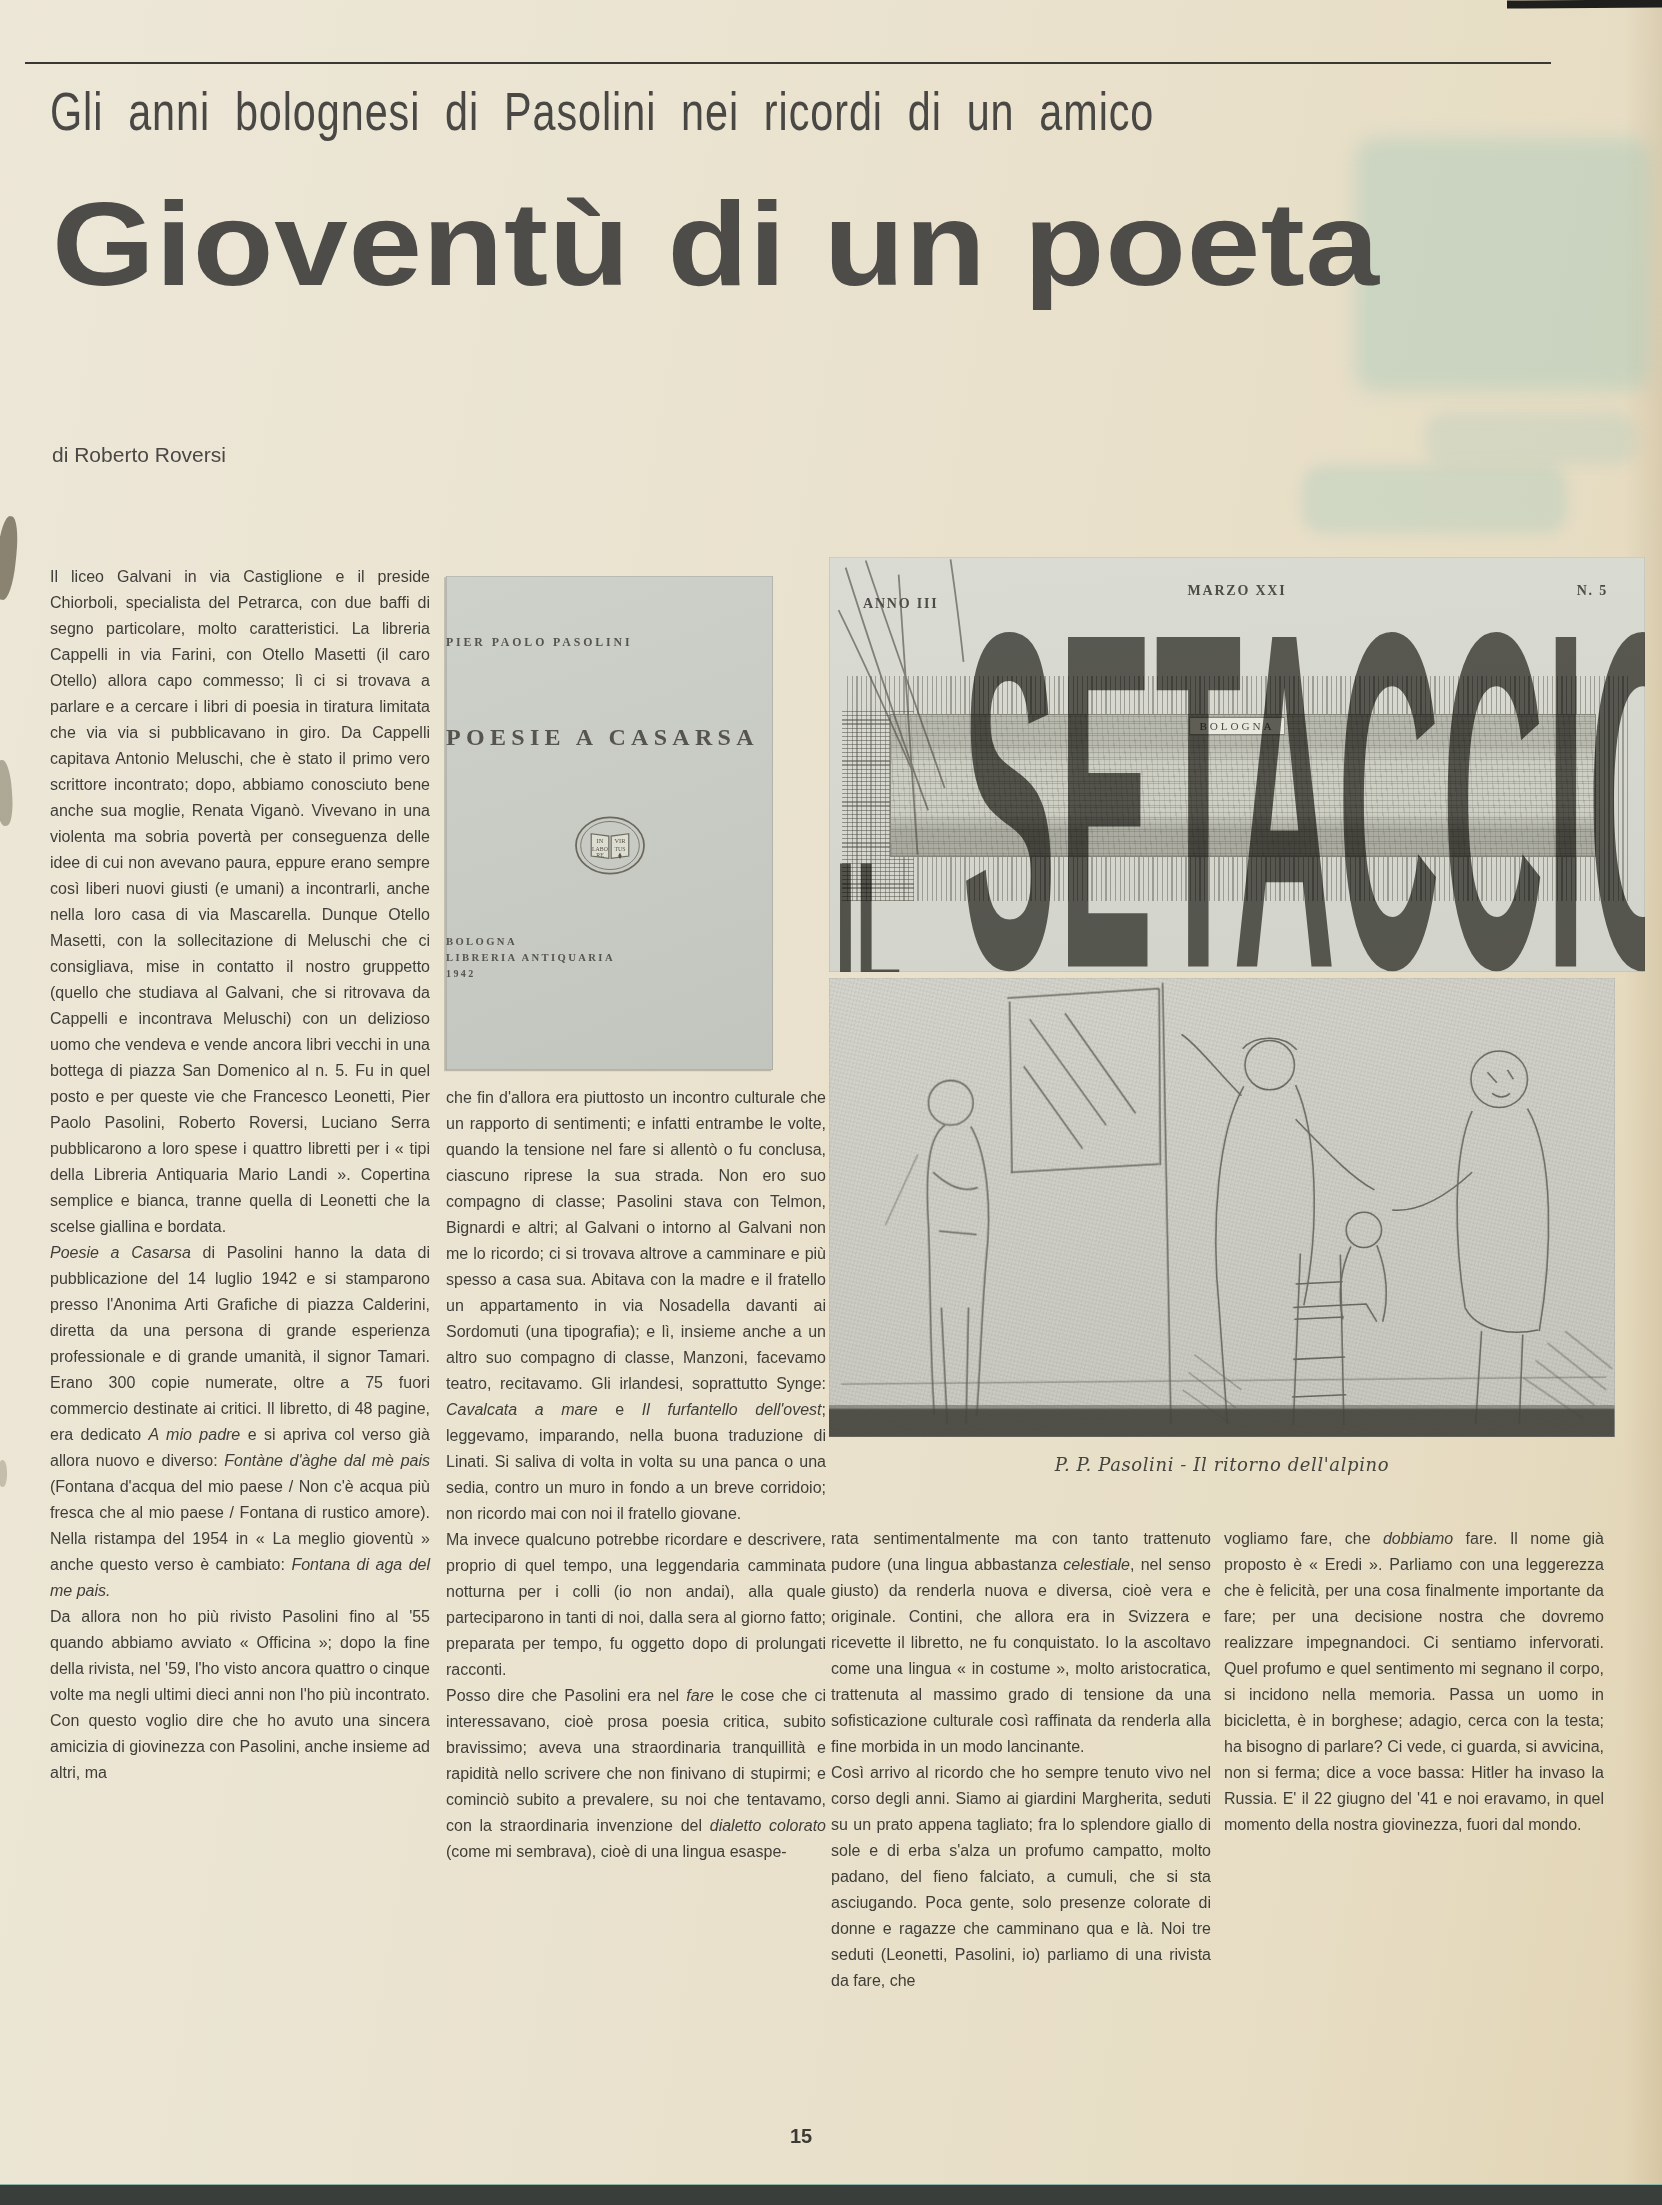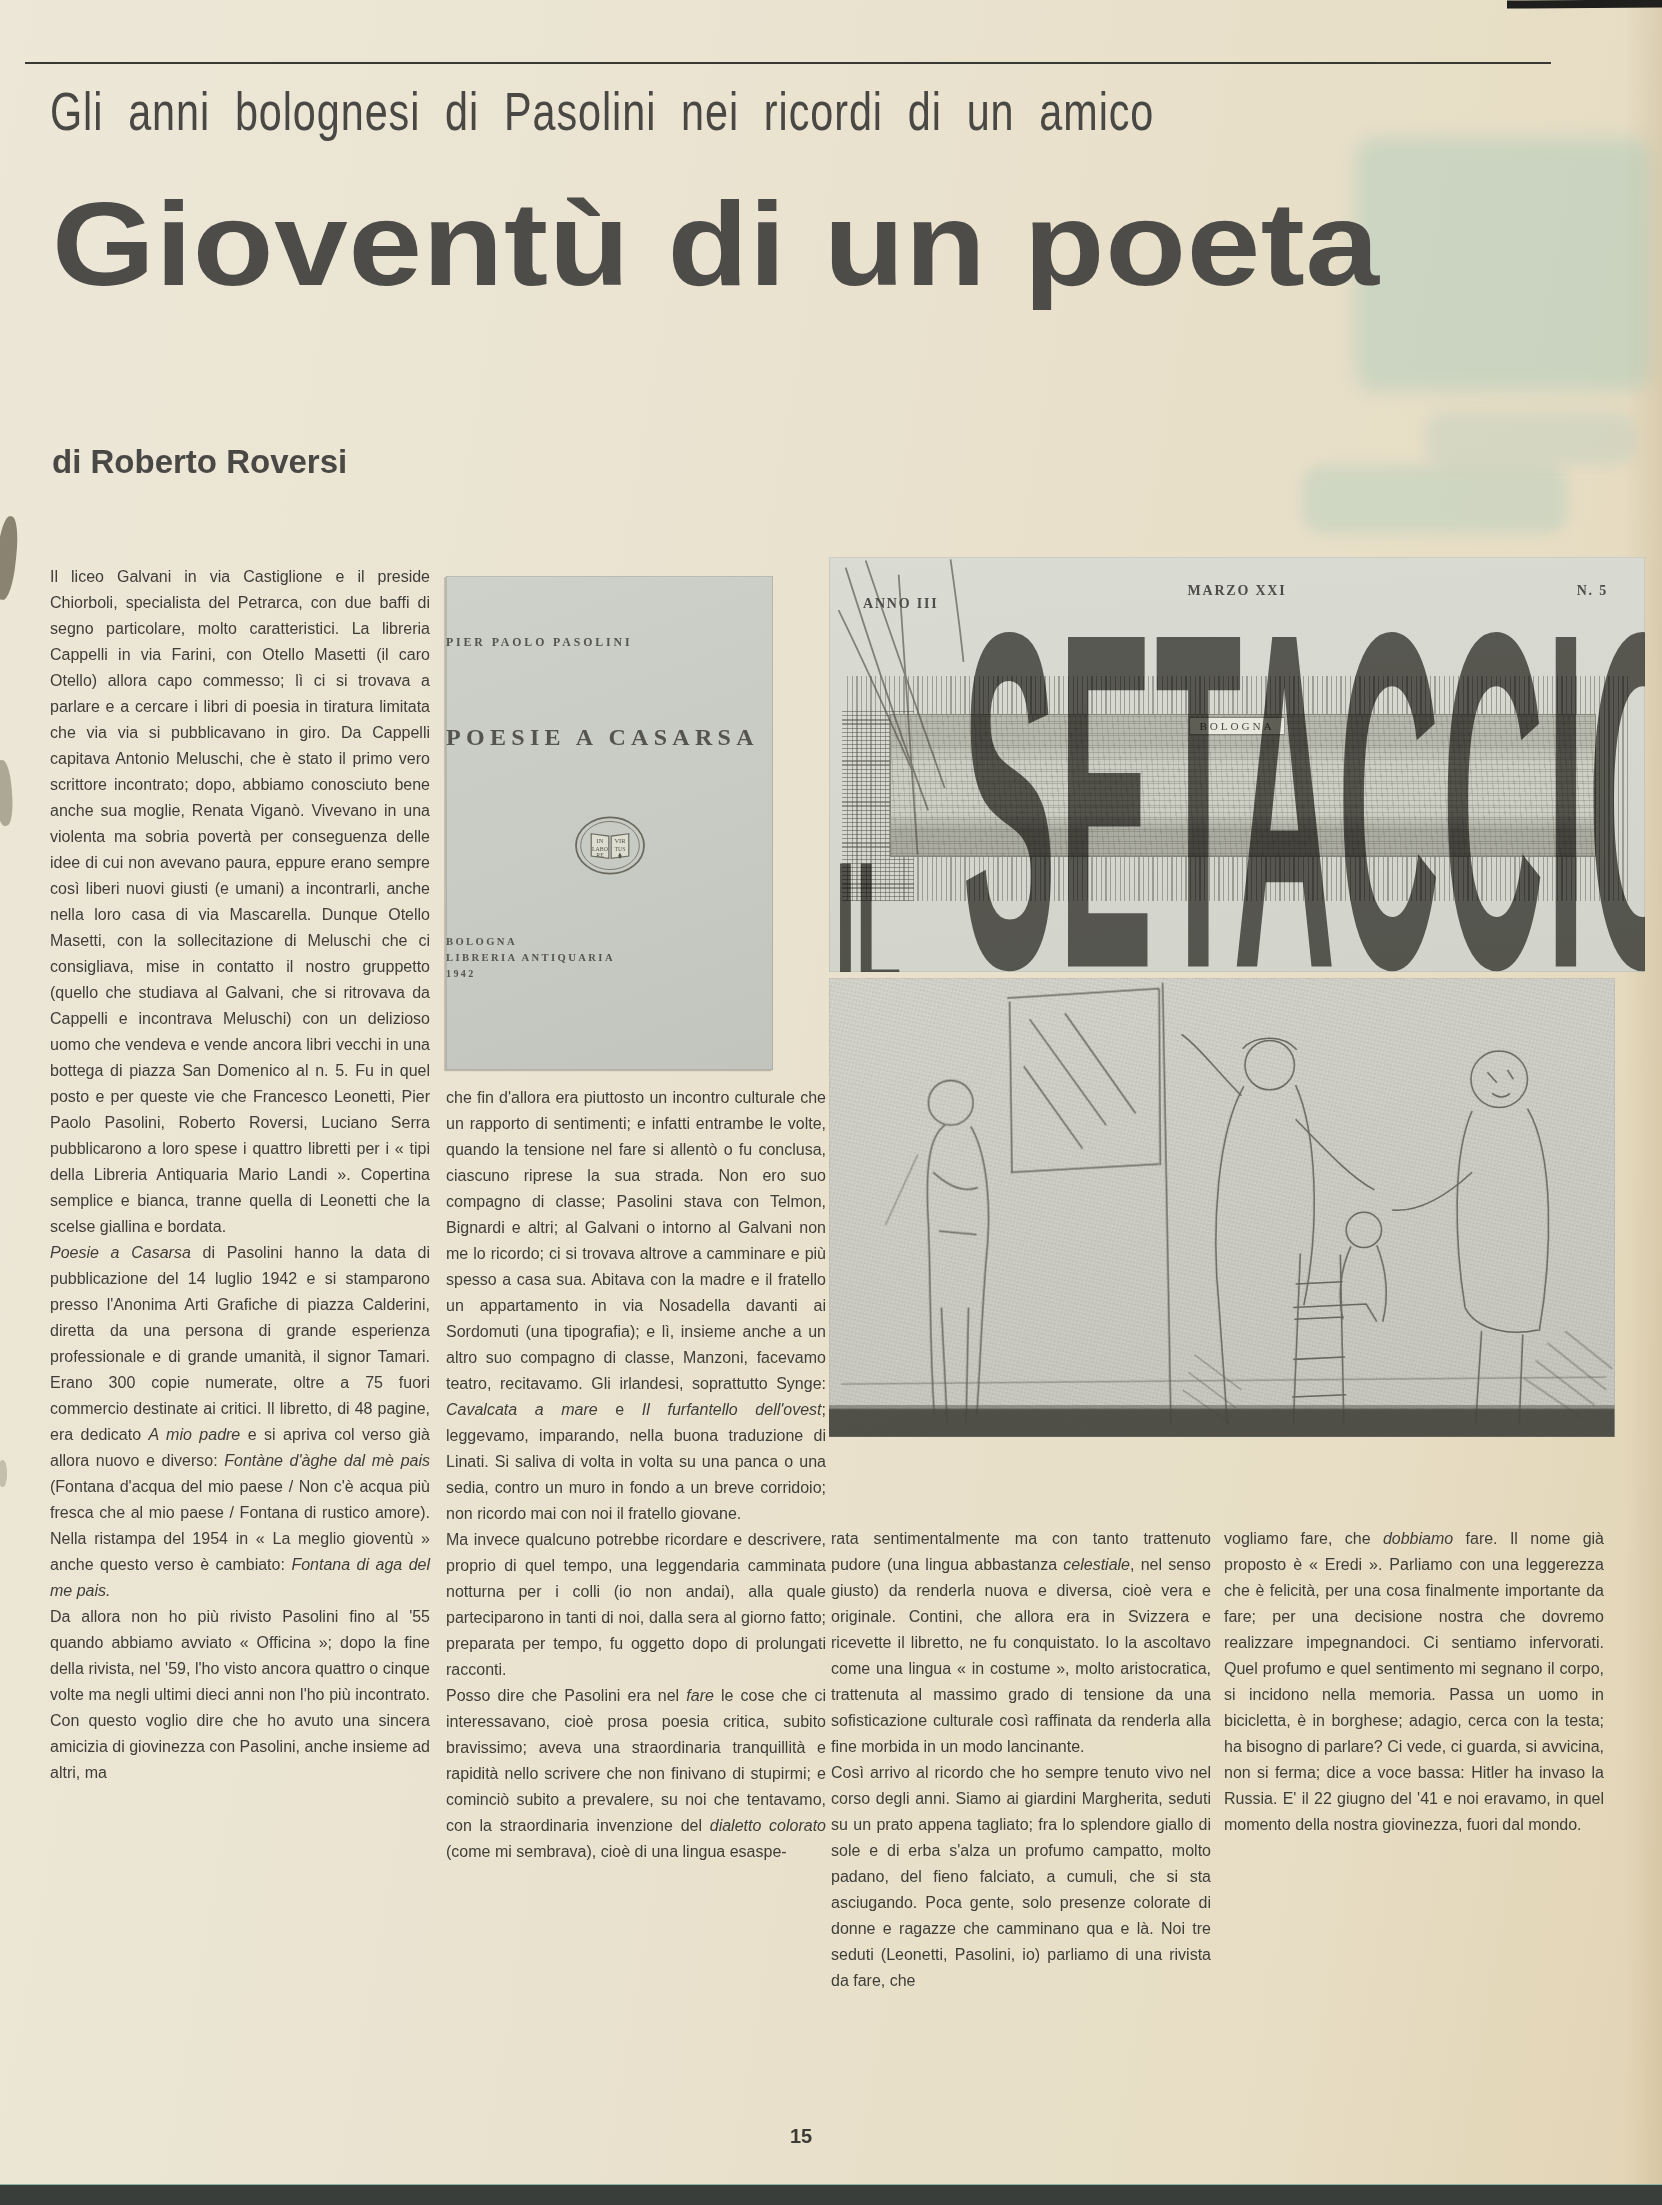--- a/index.html
+++ b/index.html
@@ -33,21 +33,21 @@
     font-size:53px;font-weight:400;color:#4a4844;
     letter-spacing:1.2px;word-spacing:.30em;white-space:nowrap;
     transform:scaleX(.78);transform-origin:left top;
   }
   .headline{
     position:absolute;left:52px;top:176px;
     font-size:118px;font-weight:bold;color:#4d4c49;
     letter-spacing:0.6px;white-space:nowrap;
     transform:scaleX(1.12);transform-origin:left top;
   }
-  .byline{position:absolute;left:52px;top:443px;font-size:33px;font-weight:bold;color:#4a4845;}
+  .byline{position:absolute;left:52px;top:443px;font-size:21px;font-weight:normal;color:#4a4845;}
 
   .col{position:absolute;width:380px;font-size:16px;line-height:26px;
        text-align:justify;color:#3e3d38;}
   .col p{margin:0;}
   .col p.gap{margin-top:27px;}
   .it{font-style:italic;}
   .col1{left:50px;top:564px;}
   .col2{left:446px;top:1085px;}
   .col3{left:831px;top:1526px;}
   .col4{left:1224px;top:1526px;}
@@ -235,18 +235,19 @@
 
         <path d="M1220 620 L1320 700 M1200 650 L1300 726 M1180 680 L1280 748 M1250 600 L1330 664" opacity=".55"></path>
         <path d="M620 640 L700 700 M610 670 L690 730 M600 700 L680 756" opacity=".45"></path>
         <path d="M20 690 L1320 678" opacity=".5"></path>
       </g>
 
       <rect x="0" y="732" width="1334" height="48" fill="#45453e" opacity=".92"></rect>
       <rect x="0" y="726" width="1334" height="8" fill="#57564e" opacity=".5"></rect>
     </svg>
   </figure>
+  <figcaption class="drawing-caption">P. P. Pasolini - Il ritorno dell'alpino</figcaption>
 
   <div class="pagenum">15</div>
   <div class="bottom-bar"></div>
 
 </div>
 
 
 </body></html>

